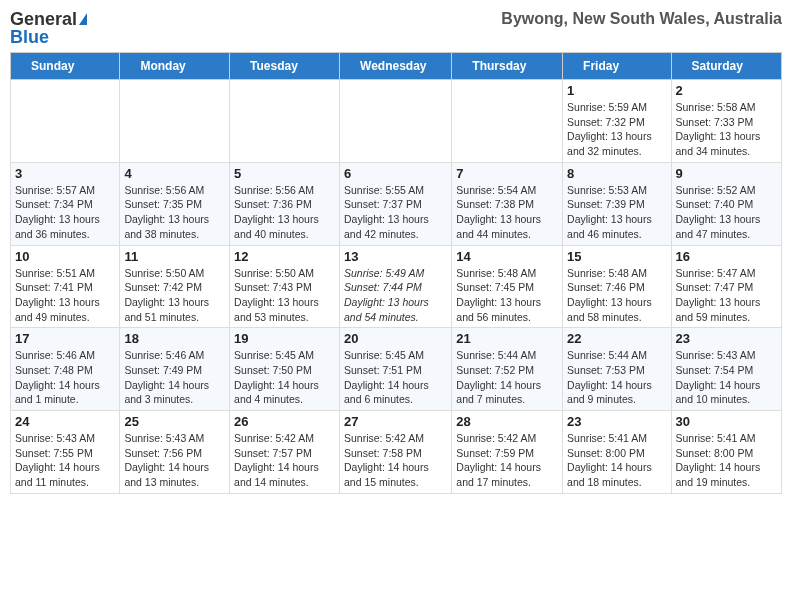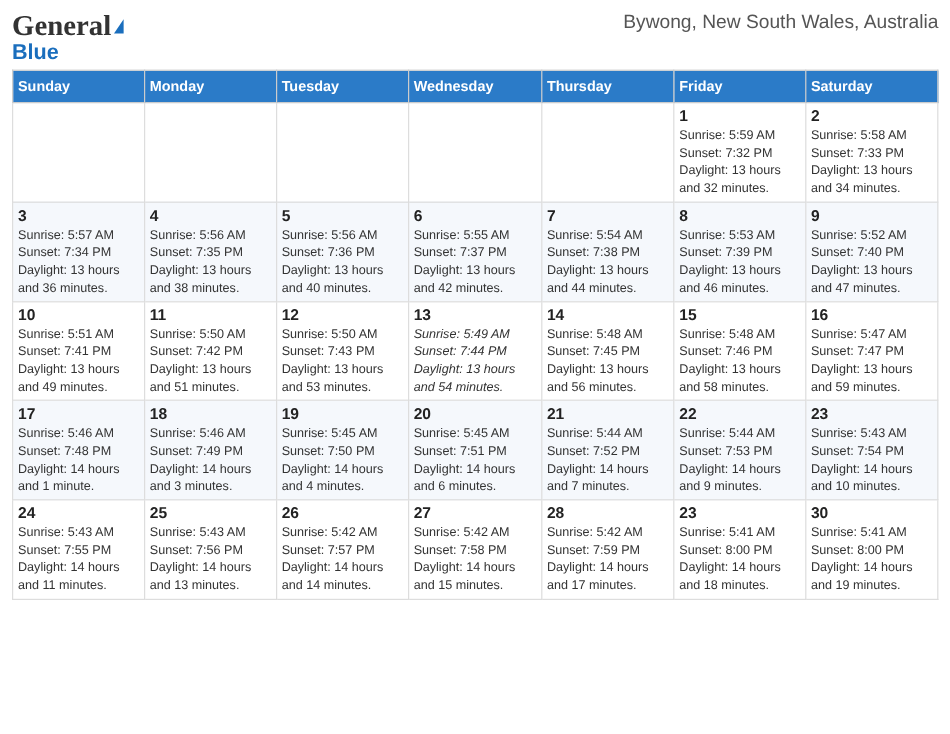--- a/index.html
+++ b/index.html
@@ -15,25 +15,24 @@
       align-items: flex-start;
       justify-content: space-between;
       margin-bottom: 4px;
     }
     .logo {
       display: flex;
       flex-direction: column;
       align-items: flex-start;
     }
     .logo-general {
-      font-size: 24px;
+      font-size: 18px;
       font-weight: bold;
       color: #333;
       line-height: 1;
-      font-family: Liberation Serif, serif;
     }
     .logo-blue {
       font-size: 18px;
       font-weight: bold;
       color: #1a6ebd;
       line-height: 1;
     }
     .logo-icon {
       display: inline-block;
       width: 0;
@@ -51,36 +50,36 @@
       text-align: right;
     }
     .title-block h1 {
       font-size: 36px;
       font-weight: bold;
       color: #222;
       line-height: 1.1;
     }
     .title-block h2 {
       font-size: 16px;
-      font-weight: normal;
+      font-weight: bold;
       color: #555;
       text-align: center;
     }
     .calendar {
       width: 100%;
       border-collapse: collapse;
       margin-top: 6px;
       font-size: 11px;
     }
     .calendar thead tr th {
       background: #2b7bc8;
       color: #fff;
       font-size: 12px;
       font-weight: bold;
-      padding: 6px 4px;
+      padding: 6px 20px;
       text-align: left;
       border: 1px solid #ccc;
     }
     .calendar tbody tr td {
       border: 1px solid #ddd;
       vertical-align: top;
       padding: 3px 4px;
       width: 113px;
       min-height: 80px;
       background: #fff;

